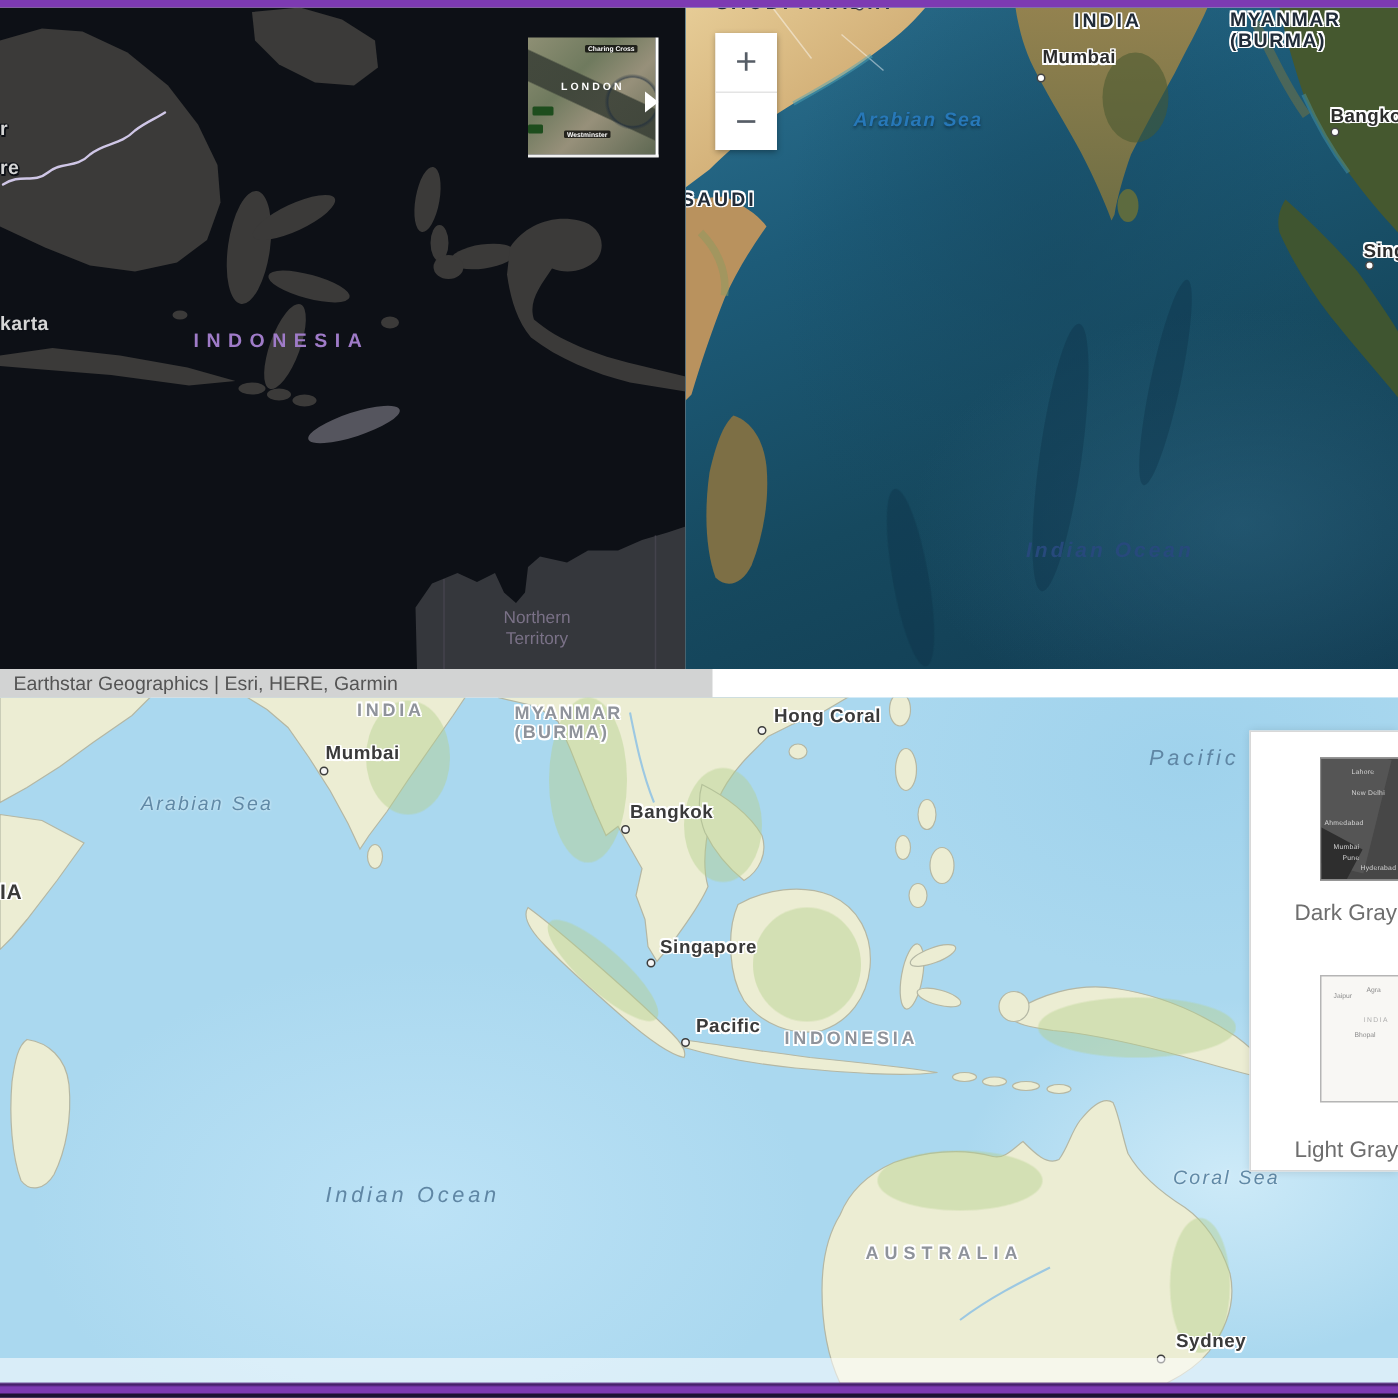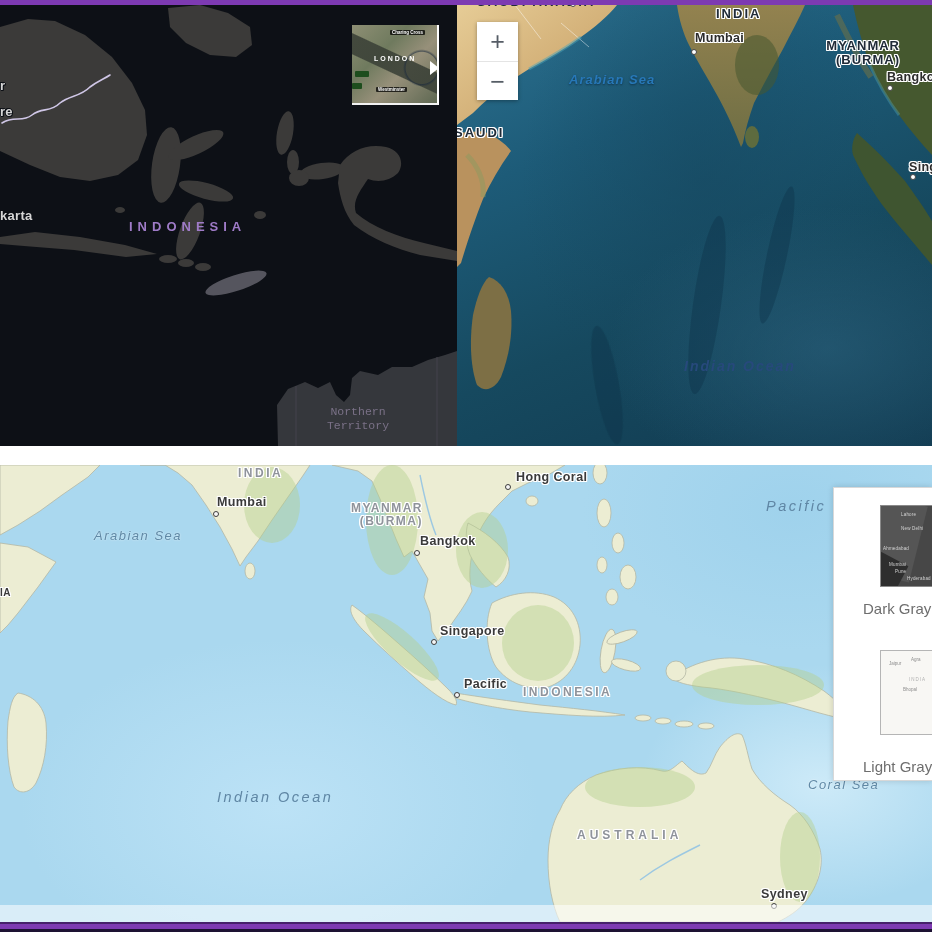--- a/index.html
+++ b/index.html
@@ -43,21 +43,21 @@
   .sea-big    { font-style:italic; font-size:14.5px; color:#5f86a4; letter-spacing:2.5px; }
   .sat-country{ font-weight:bold; font-size:13px; color:#202b38; letter-spacing:1px; }
   .sat-city   { font-weight:bold; font-size:12.5px; color:#2c2c2c; letter-spacing:.3px; }
   .sat-sea    { font-style:italic; font-weight:bold; font-size:13px; color:#2778b8;
                 letter-spacing:1px; text-shadow:0 1px 2px rgba(0,20,40,.5); }
   .sat-ocean  { font-style:italic; font-weight:bold; font-size:14px; color:#27497c;
                 letter-spacing:2px; }
   .dark-city  { font-weight:bold; font-size:13px; color:#d6d6d6; letter-spacing:.3px; }
   .dark-country{ font-weight:bold; font-size:13px; color:#9f7bc8; letter-spacing:5px; }
   .dark-state { font-size:11.5px; color:#7a7187; text-align:center; line-height:14px; }
-  .tcenter { text-align:right;margin-top:33px; }
+  .tcenter { text-align:left; }
 
   
   .dot-light { position:absolute; width:6px; height:6px; border:1.5px solid #3c3c3c;
                border-radius:50%; background:#f6f6f6; }
   .dot-sat   { position:absolute; width:6px; height:6px; border:1px solid #444;
                border-radius:50%; background:#fff; }
 
   
   .attrib { left:0; top:446px; width:932px; height:19px; display:flex; z-index:40;
             font-size:13px; color:#545454; }
@@ -146,21 +146,21 @@
 
       <path d="M296,381 L296,441 M437,352 L437,441" stroke="#44434c" stroke-width="1" fill="none"></path>
 
       <path d="M2,118 C14,110 22,118 32,110 C42,102 50,108 60,98 C70,90 80,92 90,82 C98,76 104,74 110,70" stroke="#cfc6e6" stroke-width="1.6" fill="none" stroke-linecap="round"></path>
     </svg>
 
     <div class="lbl dark-city halo-d" style="left:0; top:74px;">r</div>
     <div class="lbl dark-city halo-d" style="left:0; top:100px;">re</div>
     <div class="lbl dark-city halo-d" style="left:0; top:204px;">karta</div>
     <div class="lbl dark-country" style="left:129px; top:215px;">INDONESIA</div>
-    <div class="lbl dark-state" style="left:318px; top:400px; width:80px;font-family:Liberation Mono, monospace;">
+    <div class="lbl dark-state" style="left:318px; top:400px; width:80px;">
       <div>Northern</div>
       <div>Territory</div>
     </div>
 
     <div class="abs thumb-london">
       <div class="lt lt-box" style="left:38px; top:5px; font-size:4.5px;">Charing Cross</div>
       <div class="lt" style="left:22px; top:30px; font-size:7px; letter-spacing:2px;">LONDON</div>
       <div class="lt lt-box" style="left:24px; top:62px; font-size:4.5px;">Westminster</div>
       <div class="lt lt-green" style="left:3px; top:46px;"></div>
       <div class="lt lt-green" style="left:0px; top:58px; width:10px;"></div>
@@ -231,20 +231,21 @@
     <div class="lbl sat-sea" style="left:112px; top:68px;">Arabian Sea</div>
     <div class="lbl sat-ocean" style="left:227px; top:354px;">Indian Ocean</div>
 
     <div class="abs zoomctl">
       <button class="zoombtn">+</button>
       <button class="zoombtn">−</button>
     </div>
   </div>
 
   <div class="abs attrib">
+    <div class="seg-r">Earthstar Geographics | Esri, HERE, Garmin</div>
   </div>
 
   <div class="abs map-panel panel-light">
     <svg class="layer" width="932" height="457" viewBox="0 0 932 457">
       <g id="lands" fill="#ecedd3" stroke="#b4b7a4" stroke-width="0.8">
 
         <path d="M0,0 L100,0 L88,12 L62,30 L40,46 L18,60 L0,70 Z"></path>
 
         <path d="M0,78 L28,82 L56,97 L38,122 L18,148 L8,160 L0,168 Z"></path>
 
@@ -301,44 +302,44 @@
       <path d="M420,10 C424,30 428,50 436,70 M700,380 C680,390 660,400 640,415" stroke="#9cc8e2" stroke-width="1.4" fill="none"></path>
     </svg>
 
     <div class="lbl country halo-w" style="left:238px; top:2px;">INDIA</div>
     <div class="lbl country halo-w tcenter" style="left:343px; top:4px; width:80px; letter-spacing:1.5px;">
       <div>MYANMAR</div>
       <div>(BURMA)</div>
     </div>
     <div class="lbl country halo-w" style="left:523px; top:221px;">INDONESIA</div>
     <div class="lbl country halo-w" style="left:577px; top:364px; letter-spacing:4px;">AUSTRALIA</div>
-    <div class="lbl city halo-w" style="left:0px; top:122px; font-size:10px;">IA</div>
+    <div class="lbl city halo-w" style="left:0px; top:122px; font-size:14px;">IA</div>
 
     <div class="lbl city halo-w" style="left:516px; top:6px;">Hong Coral</div>
     <div class="dot-light" style="left:505px; top:19px;"></div>
 
     <div class="lbl city halo-w" style="left:217px; top:31px;">Mumbai</div>
     <div class="dot-light" style="left:213px; top:46px;"></div>
 
     <div class="lbl city halo-w" style="left:420px; top:70px;">Bangkok</div>
     <div class="dot-light" style="left:414px; top:85px;"></div>
 
     <div class="lbl city halo-w" style="left:440px; top:160px;">Singapore</div>
     <div class="dot-light" style="left:431px; top:174px;"></div>
 
     <div class="lbl city halo-w" style="left:464px; top:213px;">Pacific</div>
     <div class="dot-light" style="left:454px; top:227px;"></div>
 
-    <div class="lbl city halo-w" style="left:761px; top:423px;">Sydney</div>
+    <div class="lbl city halo-w" style="left:784px; top:423px;">Sydney</div>
     <div class="dot-light" style="left:771px; top:438px;"></div>
 
     <div class="lbl sea" style="left:94px; top:64px;">Arabian Sea</div>
     <div class="lbl sea-big" style="left:217px; top:325px;">Indian Ocean</div>
     <div class="lbl sea-big" style="left:766px; top:34px;">Pacific Ocean</div>
-    <div class="lbl sea" style="left:808px; top:313px;">Coral Sea</div>
+    <div class="lbl sea" style="left:782px; top:313px;">Coral Sea</div>
 
     <div class="abs attrib-bottom"></div>
   </div>
 
   <div class="abs gallery">
     <div class="g-thumb thumb-dark">
       <div class="land"></div>
       <div class="sea"></div>
       <div class="tl" style="left:20px; top:6px;">Lahore</div>
       <div class="tl" style="left:20px; top:20px;">New Delhi</div>

